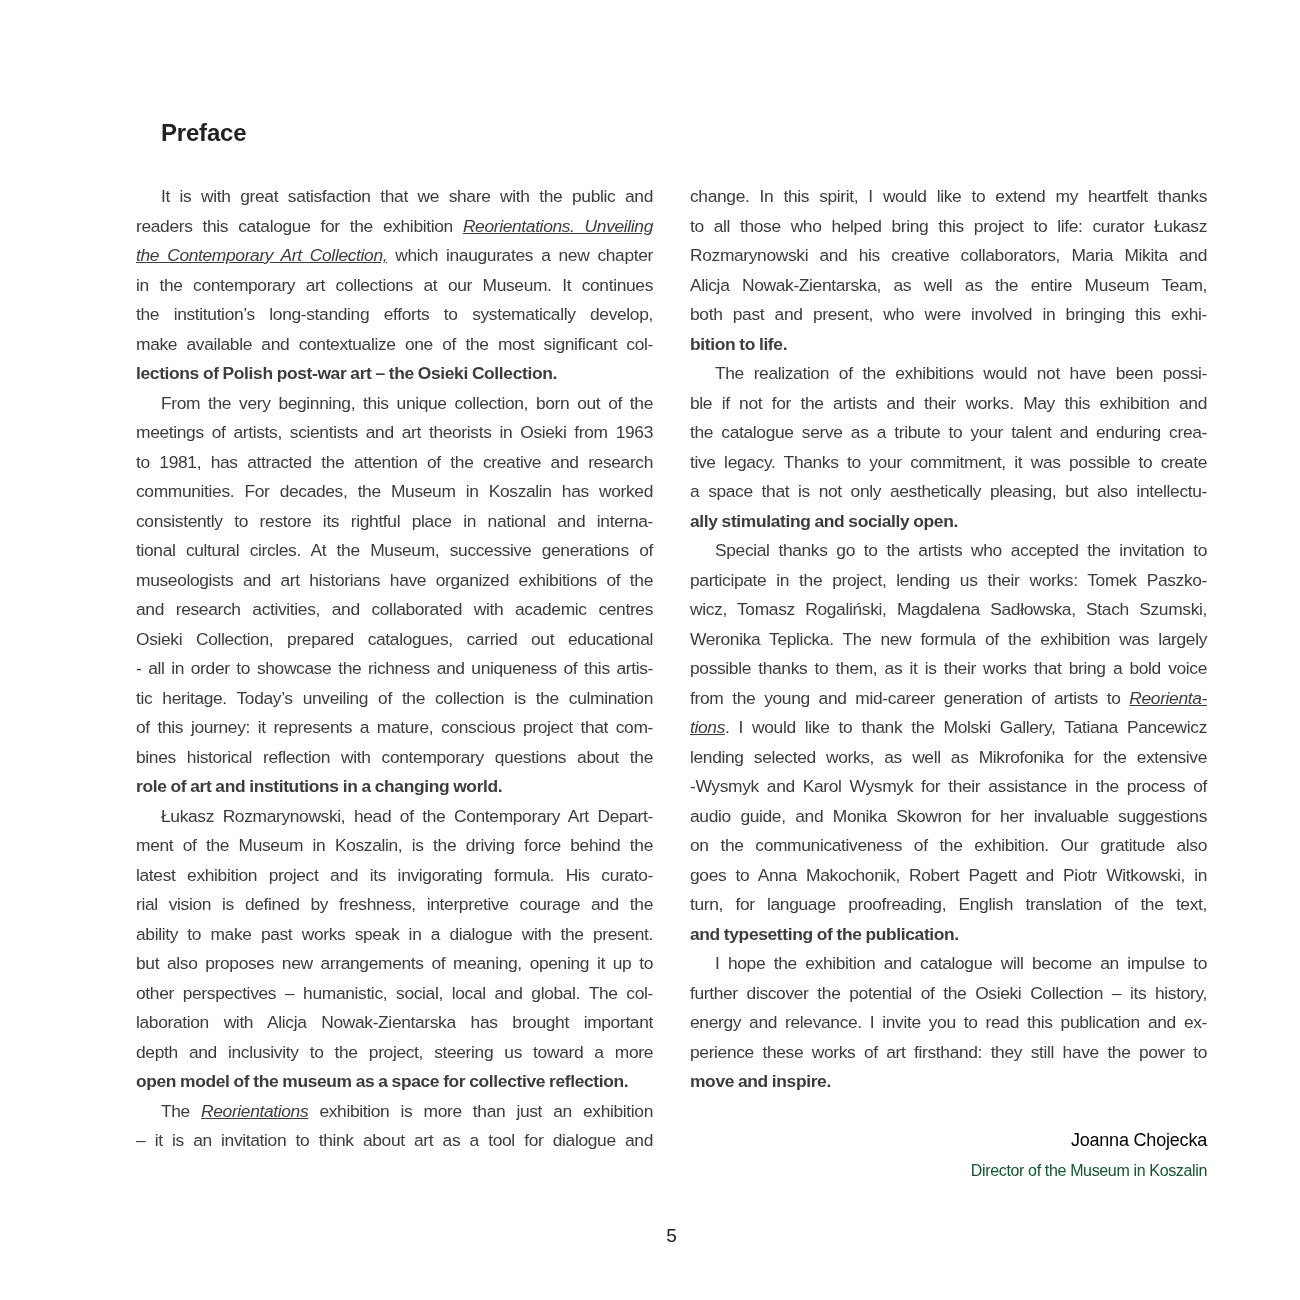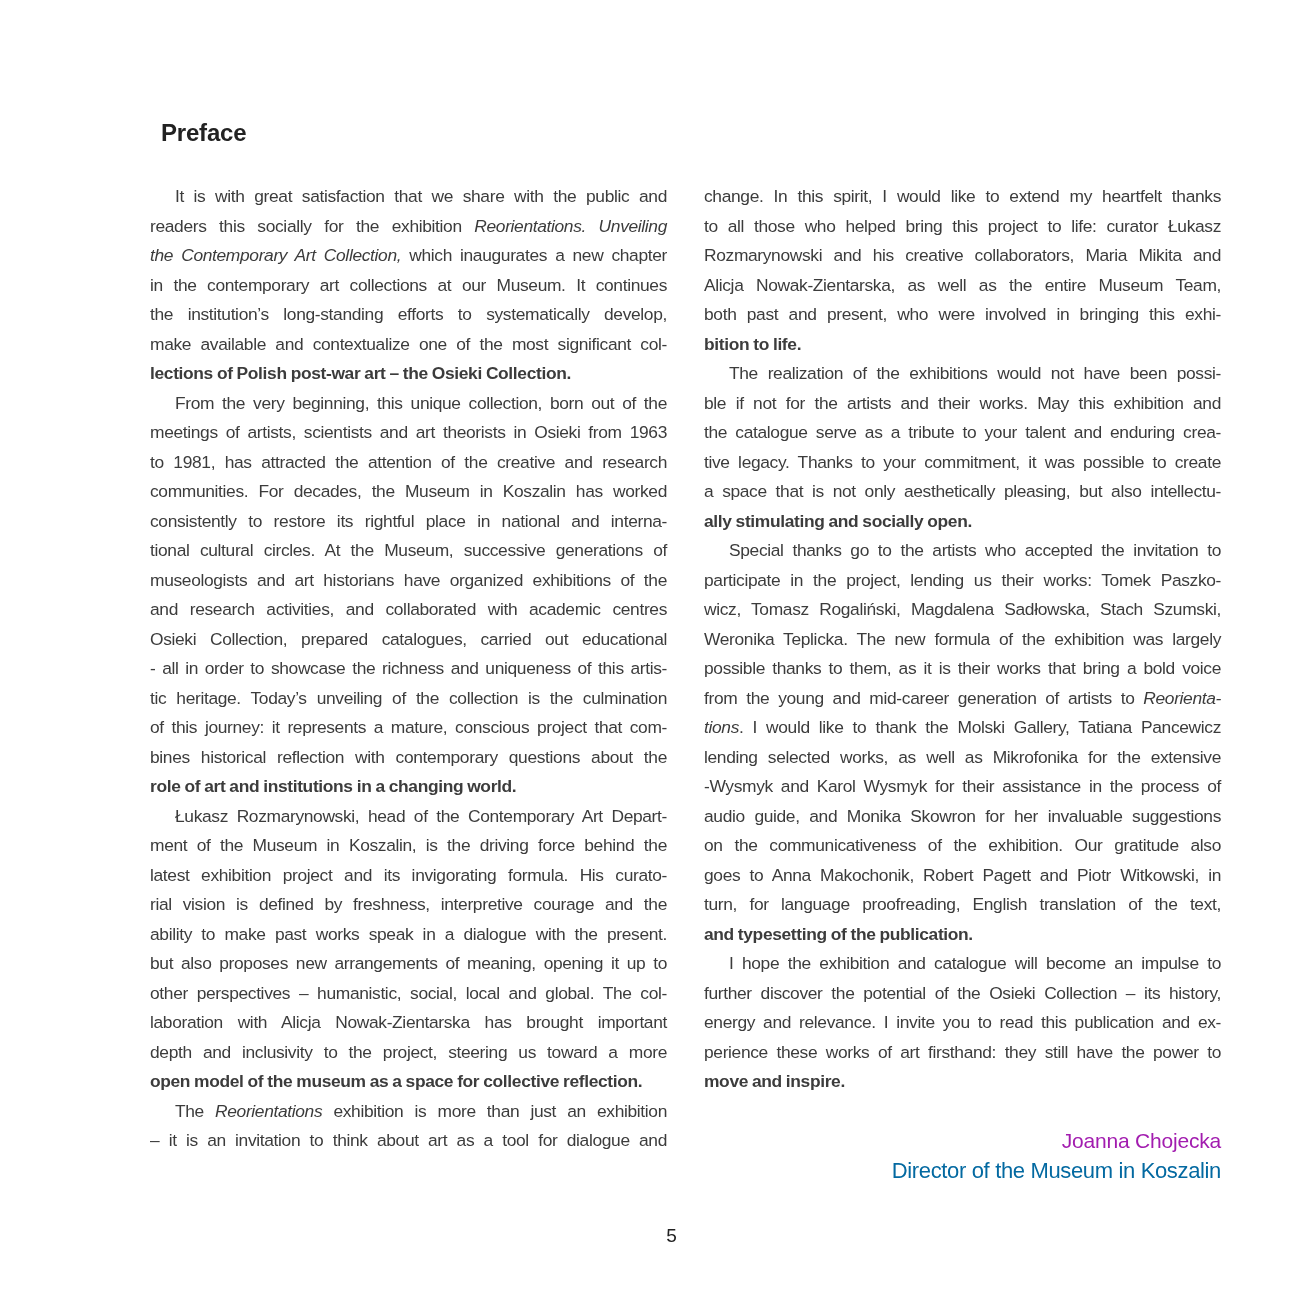--- a/index.html
+++ b/index.html
@@ -1,43 +1,43 @@
 <!DOCTYPE html>
 <html><head>
 <meta charset="utf-8">
 <style>
   html, body { margin: 0; padding: 0; background: #ffffff; }
   body { width: 1300px; height: 1300px; position: relative; overflow: hidden;
          font-family: "Liberation Sans", sans-serif; color: #3a3a3a; }
   .title { position: absolute; left: 161px; top: 119px; font-size: 24px; font-weight: bold;
            color: #222222; letter-spacing: -0.2px; margin: 0; }
-  .col { position: absolute; top: 182px; width: 517px; margin-left: 14px; }
+  .col { position: absolute; top: 182px; width: 517px; }
   .col-left { left: 136px; }
   .col-right { left: 690px; }
   .line { display: block; height: 29.5px; line-height: 29.5px; font-size: 17.4px;
           text-align: justify; text-align-last: justify; white-space: nowrap;
           letter-spacing: -0.35px; word-spacing: -0.5px; color: #3c3c3c; }
   .line.last { text-align-last: left; font-weight: bold; }
   .line.indent { text-indent: 25px; }
-  .line .i { font-style: italic; }
+  .line .i { font-style: italic; text-decoration: underline; }
   .sig { display: block; text-align: right; height: 29.5px; line-height: 29.5px; }
-  .sig-name { font-size: 21px; color: #a21caf; letter-spacing: -0.2px; }
-  .sig-role { font-size: 22px; color: #0369a1; letter-spacing: -0.35px; }
+  .sig-name { font-size: 18px; color: #000000; letter-spacing: -0.2px; }
+  .sig-role { font-size: 16px; color: #14532d; letter-spacing: -0.35px; }
   .spacer { height: 29.5px; }
   .page-number { position: absolute; left: 0; width: 1343px; text-align: center; top: 1225px;
                  font-size: 19px; color: #222222; }
 </style>
 </head>
 <body>
 
 <h1 class="title">Preface</h1>
 
 <div class="col col-left">
     <span class="line indent">It is with great satisfaction that we share with the public and</span>
-    <span class="line"><span>readers this socially for the exhibition </span><span class="i">Reorientations. Unveiling</span></span>
+    <span class="line"><span>readers this catalogue for the exhibition </span><span class="i">Reorientations. Unveiling</span></span>
     <span class="line"><span class="i">the Contemporary Art Collection,</span><span> which inaugurates a new chapter</span></span>
     <span class="line">in the contemporary art collections at our Museum. It continues</span>
     <span class="line">the institution’s long-standing efforts to systematically develop,</span>
     <span class="line">make available and contextualize one of the most significant col-</span>
     <span class="line last">lections of Polish post-war art – the Osieki Collection.</span>
     <span class="line indent">From the very beginning, this unique collection, born out of the</span>
     <span class="line">meetings of artists, scientists and art theorists in Osieki from 1963</span>
     <span class="line">to 1981, has attracted the attention of the creative and research</span>
     <span class="line">communities. For decades, the Museum in Koszalin has worked</span>
     <span class="line">consistently to restore its rightful place in national and interna-</span>

